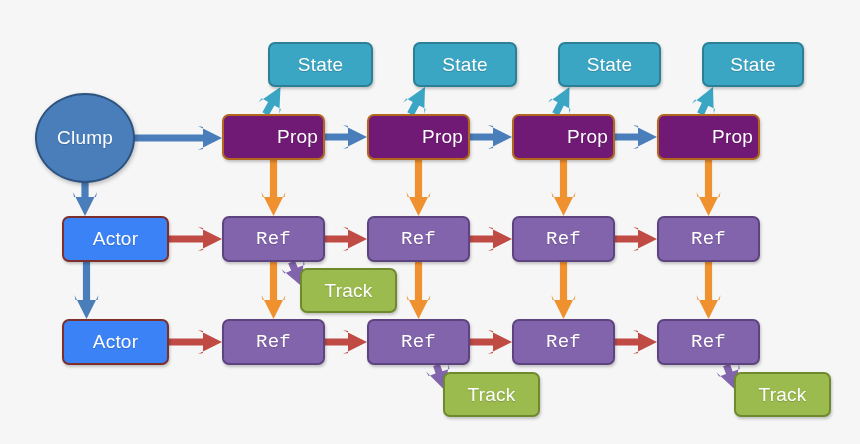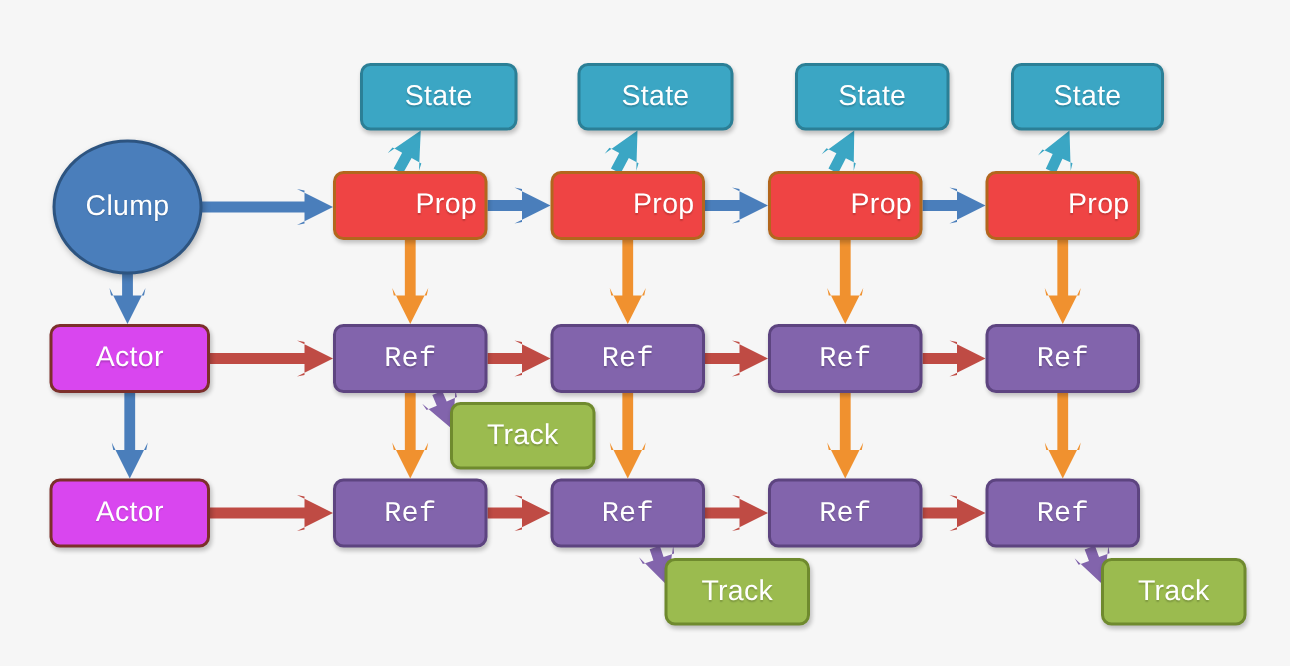--- a/index.html
+++ b/index.html
@@ -41,24 +41,24 @@
     border-style: solid;
     border-width: 2px;
     box-shadow: 1px 2px 3px rgba(0,0,0,0.22);
   }
   .node-circle {
     border-radius: 50%;
     border-style: solid;
     border-width: 2px;
     box-shadow: 1px 2px 4px rgba(0,0,0,0.25);
   }
-  .n-state { background:#3ba6c4; border-color:#2b7f96; }
-  .n-prop  { background:#ef4444; border-color:#b3661d;padding-left:48px; }
+  .n-state { background:#3ba6c4; border-color:#2b7f96;margin-left:28px; }
+  .n-prop  { background:#701a75; border-color:#b3661d;padding-left:48px; }
   .n-ref   { background:#8264ac; border-color:#5d4480;font-family:Liberation Mono, monospace; }
-  .n-actor { background:#d946ef; border-color:#7c2f2b; }
+  .n-actor { background:#3b82f6; border-color:#7c2f2b;margin-left:29px; }
   .n-track { background:#9bbb4f; border-color:#6f8a2e;justify-content:center; }
   .n-clump { background:#4a7ebb; border-color:#2d5480; }
 </style>
 </head>
 <body>
 
 <div id="diagram-canvas">
   <svg id="edge-layer" viewBox="0 0 860 444" xmlns="http://www.w3.org/2000/svg">
       <polygon points="132.0,141.6 203.0,141.6 203.0,149.0 198.0,150.0 222.0,138.0 198.0,126.0 203.0,127.0 203.0,134.4 132.0,134.4" fill="#4a7ebb"></polygon>
       <polygon points="81.4,180.0 81.4,197.0 74.0,197.0 73.0,192.0 85.0,216.0 97.0,192.0 96.0,197.0 88.6,197.0 88.6,180.0" fill="#4a7ebb"></polygon>

